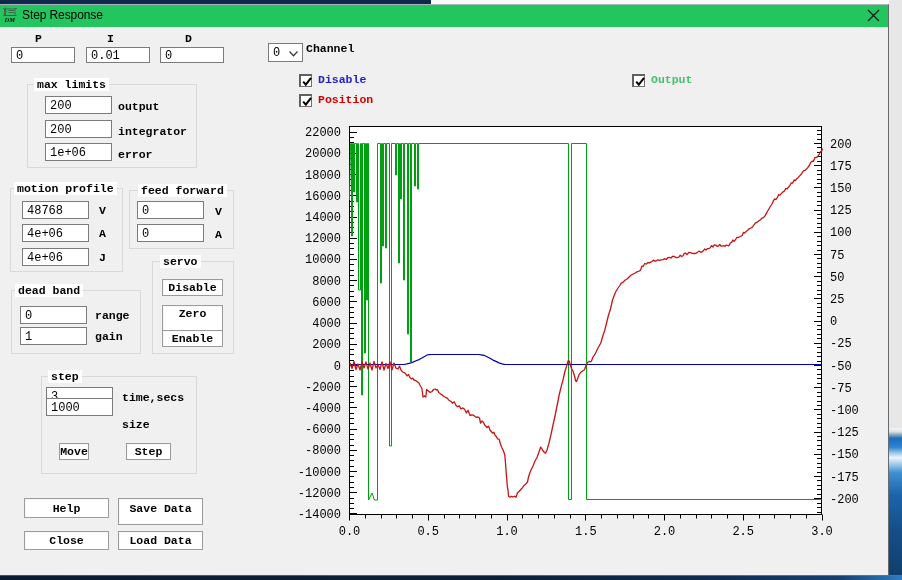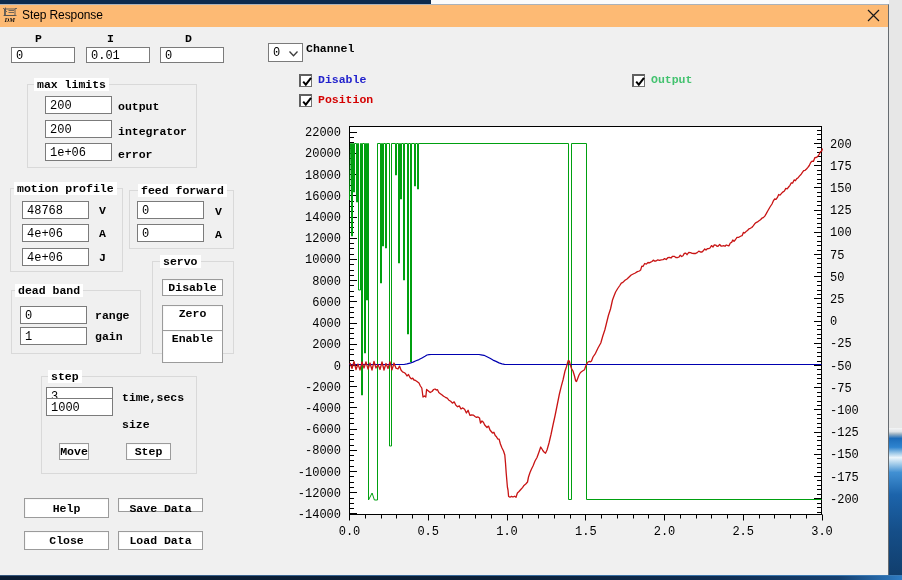--- a/index.html
+++ b/index.html
@@ -10,21 +10,21 @@
 #rightwall { position:absolute; left:889px; top:428px; width:13px; height:148px;
   background:linear-gradient(180deg,#f4f5f6 0%,#dde2e6 2.5%,#9fb4c4 4%,#1c6cba 7%,
   #2f84cf 13%,#9ec9e8 17%,#ecf5fb 20%,#a8cfeb 24%,#4190d3 30%,#1c64ab 45%,
   #154e88 70%,#113e6d 100%); }
 #stripB { position:absolute; left:0; top:575px; width:902px; height:5px;
   background:linear-gradient(90deg,#0a1c33 0%,#0b2038 55%,#0f2d52 80%,#16406f 93%,#2e7cc4 100%); }
 #stripB::before { content:""; position:absolute; left:0; top:0; width:100%; height:1px;
   background:linear-gradient(90deg,#34557c,#3a7ab5); }
 #win { position:absolute; left:0; top:4px; width:889px; height:571px; background:#f0f0f0;
   border-top:1px solid #aab2ba; border-right:1px solid #666b70; }
-#title { position:absolute; left:0; top:5px; width:888px; height:22px; background:#fdba74; }
+#title { position:absolute; left:0; top:5px; width:888px; height:22px; background:#22c55e; }
 #title span { position:absolute; left:22px; top:3px; font-family:"Liberation Sans",sans-serif;
   font-size:12px; letter-spacing:-0.1px; color:#000; }
 .plot { position:absolute; left:0; top:0; }
 .inp { position:absolute; background:#fff; border:1px solid #7b7b7b;
   font-weight:normal; color:#000; padding-left:4px; }
 .lab { position:absolute; font-weight:bold; font-size:11.5px; color:#000; white-space:pre; }
 .btn { position:absolute; background:#ffffff; border:1px solid #9b9b9b; font-weight:bold;
   color:#000; text-align:center; box-shadow:inset 1px 1px 0 #f8f8f8; }
 .grp { position:absolute; border:1px solid #d9d9d9; }
 .gt  { position:absolute; top:-7px; background:#ffffff; padding:0 3px; font-weight:bold;
@@ -155,34 +155,34 @@
     </div>
     <div class="inp" style="left:137px;top:201px;width:67px;height:18px;line-height:18px;font-size:12px">0</div>
     <div class="lab" style="left:215px;top:205px;font-size:11.5px">V</div>
     <div class="inp" style="left:137px;top:224px;width:67px;height:18px;line-height:18px;font-size:12px">0</div>
     <div class="lab" style="left:215px;top:228px;font-size:11.5px">A</div>
     <div class="grp" style="left:152px;top:261px;width:82px;height:93px">
       <span class="gt" style="left:7px">servo</span>
     </div>
     <div class="btn" style="left:162px;top:279px;width:61px;height:17px;line-height:16px;font-size:11.5px">Disable</div>
     <div class="btn" style="left:162px;top:305px;width:61px;height:26px;line-height:16px;font-size:11.5px">Zero</div>
-    <div class="btn" style="left:162px;top:330px;width:61px;height:33px;line-height:16px;font-size:11.5px">Enable</div>
+    <div class="btn" style="left:162px;top:330px;width:61px;height:17px;line-height:16px;font-size:11.5px">Enable</div>
     <div class="grp" style="left:11px;top:290px;width:130px;height:64px">
       <span class="gt" style="left:3px">dead band</span>
     </div>
     <div class="inp" style="left:20px;top:306px;width:67px;height:18px;line-height:18px;font-size:12px">0</div>
     <div class="lab" style="left:95px;top:309px;font-size:11.5px">range</div>
     <div class="inp" style="left:20px;top:327px;width:67px;height:18px;line-height:18px;font-size:12px">1</div>
     <div class="lab" style="left:95px;top:330px;font-size:11.5px">gain</div>
     <div class="grp" style="left:41px;top:376px;width:156px;height:98px">
       <span class="gt" style="left:6px">step</span>
     </div>
     <div class="inp" style="left:46px;top:387px;width:67px;height:19px;line-height:19px;font-size:12px">3</div>
     <div class="lab" style="left:122px;top:391px;font-size:11.5px">time,secs</div>
     <div class="inp" style="left:46px;top:398px;width:67px;height:18px;line-height:18px;font-size:12px">1000</div>
     <div class="lab" style="left:122px;top:418px;font-size:11.5px">size</div>
     <div class="btn" style="left:59px;top:443px;width:30px;height:17px;line-height:16px;font-size:11.5px">Move</div>
     <div class="btn" style="left:126px;top:443px;width:45px;height:17px;line-height:16px;font-size:11.5px">Step</div>
     <div class="btn" style="left:24px;top:498px;width:85px;height:20px;line-height:19px;font-size:11.5px">Help</div>
-    <div class="btn" style="left:118px;top:498px;width:85px;height:14px;line-height:19px;font-size:11.5px">Save Data</div>
+    <div class="btn" style="left:118px;top:498px;width:85px;height:27px;line-height:19px;font-size:11.5px">Save Data</div>
     <div class="btn" style="left:24px;top:531px;width:85px;height:19px;line-height:18px;font-size:11.5px">Close</div>
     <div class="btn" style="left:118px;top:531px;width:85px;height:19px;line-height:18px;font-size:11.5px">Load Data</div>
 <div id="stripB"></div>
 </div>
 </body></html>

